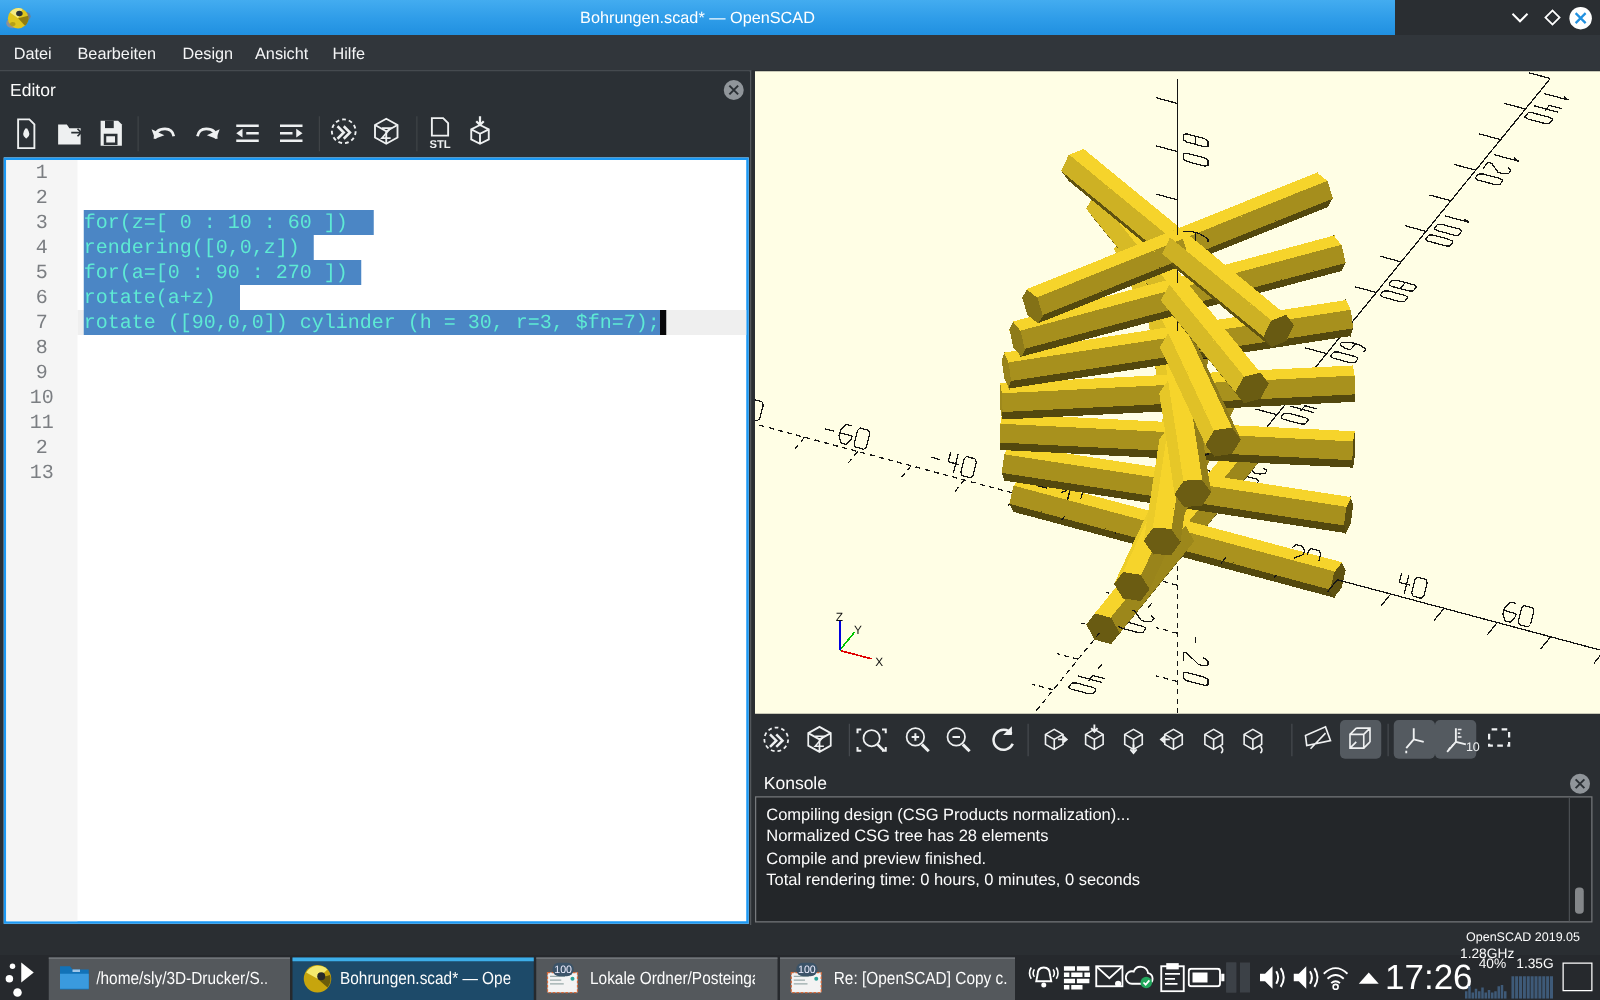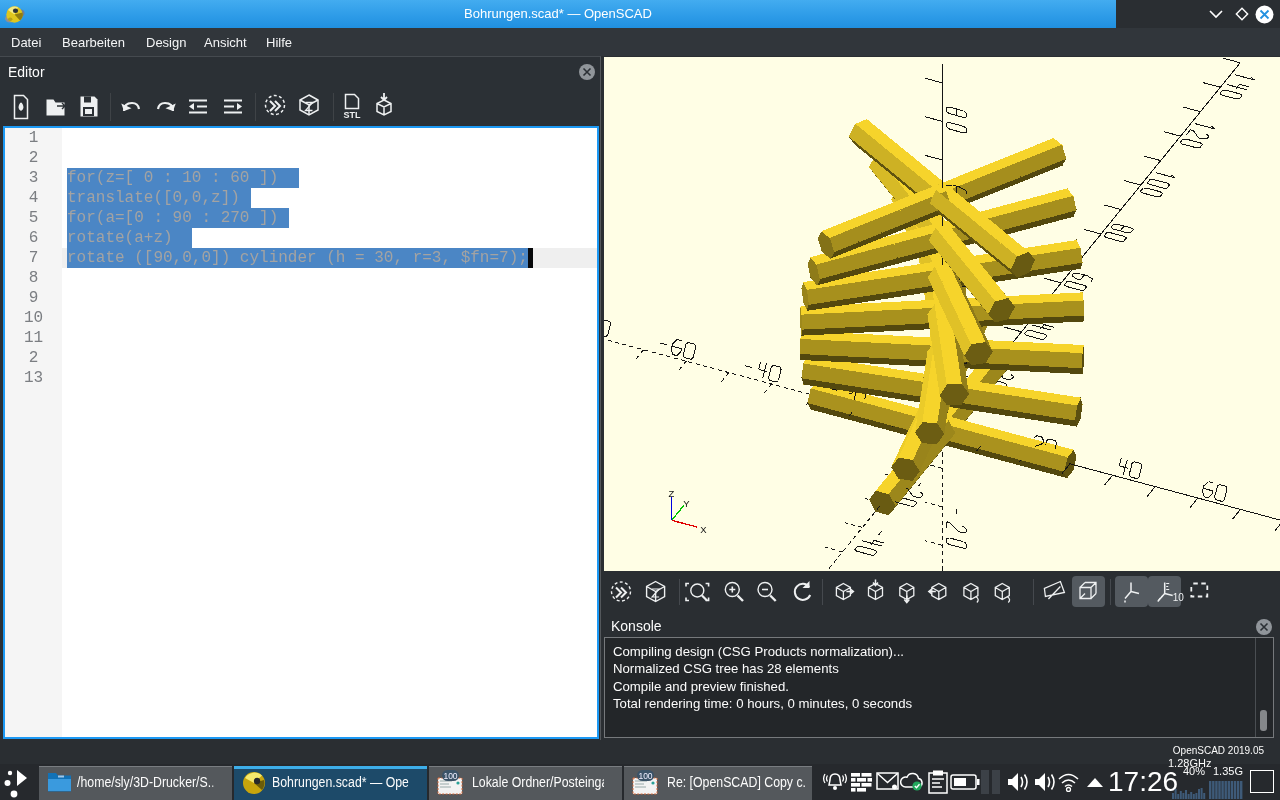--- a/index.html
+++ b/index.html
@@ -18,21 +18,21 @@
 #editor-title { position:absolute; left:8px; top:64px; color:#fcfcfc; font-size:14px; }
 #editor-close { position:absolute; left:578px; top:63px; }
 #editor-area { position:absolute; left:3px; top:126px; width:596px; height:613px;
   background:#ffffff; border:2px solid #1c99f4; }
 #gutter { position:absolute; left:5px; top:128px; width:57px; height:609px; background:#f5f5f5; }
 .ln { position:absolute; width:57px; text-align:center; font-family:"Liberation Mono",monospace;
   font-size:16px; color:#7b7e82; line-height:20px; }
 .cl { position:absolute; left:62px; width:535px; height:20px; background:#efefef; }
 .sel { position:absolute; background:#4b86c5; height:20px; }
 .code { position:absolute; left:67px; font-family:"Liberation Mono",monospace; font-size:16px;
-  line-height:20px; color:#a3a3a3; white-space:pre; }
+  line-height:20px; color:#5eead4; white-space:pre; }
 #cursor { position:absolute; background:#07080a; }
 #viewport { position:absolute; left:604px; top:57px; width:676px; height:514px; }
 #vtoolbar { position:absolute; left:604px; top:571px; width:676px; height:41px; }
 .pressed { position:absolute; width:33px; height:31px; background:#545a60; border-radius:4px; top:576px; }
 .vsep { position:absolute; top:579px; width:1px; height:26px; background:#45494e; }
 #konsole-title { position:absolute; left:611px; top:618px; color:#fcfcfc; font-size:14px;text-align:center; }
 #console-box { position:absolute; left:604px; top:637px; width:670px; height:101px;
   background:#232629; border:1px solid #76797c; }
 .conline { position:absolute; left:613px; color:#fcfcfc; font-size:13.2px; }
 #statusbar { position:absolute; left:0; top:740px; width:1280px; height:24px; background:#2a2e32; }
@@ -139,21 +139,21 @@
 <div class="ln" style="left:5px;top:348px">2</div>
 <div class="ln" style="left:5px;top:368px">13</div>
 <div class="cl" style="top:248px"></div>
 <div class="sel" style="left:67px;top:168px;width:232px"></div>
 <div class="sel" style="left:67px;top:188px;width:184px"></div>
 <div class="sel" style="left:67px;top:208px;width:222px"></div>
 <div class="sel" style="left:67px;top:228px;width:125px"></div>
 <div class="sel" style="left:67px;top:248px;width:461px"></div>
 <div id="cursor" style="left:528px;top:248px;width:5px;height:20px"></div>
 <div class="code" style="top:168px">for(z=[ 0 : 10 : 60 ])</div>
-<div class="code" style="top:188px">translate([0,0,z])</div>
+<div class="code" style="top:188px">rendering([0,0,z])</div>
 <div class="code" style="top:208px">for(a=[0 : 90 : 270 ])</div>
 <div class="code" style="top:228px">rotate(a+z)</div>
 <div class="code" style="top:248px">rotate ([90,0,0]) cylinder (h = 30, r=3, $fn=7);</div>
 <div id="viewport"><svg width="676" height="514" viewBox="0 0 676 514" shape-rendering="crispEdges">
 <rect width="676" height="514" fill="#fffee5"></rect>
 <path d="M627.7 3.5L619.2 1.2" stroke="#151515" stroke-width="1.0" fill="none"></path>
 <path d="M636.2 5.8L627.7 3.5" stroke="#151515" stroke-width="1.0" fill="none"></path>
 <path d="M631.3 11.9L636.2 5.8" stroke="#151515" stroke-width="1.0" fill="none"></path>
 <path d="M626.3 18.0L631.3 11.9" stroke="#151515" stroke-width="1.0" fill="none"></path>
 <path d="M637.7 19.5L631.1 17.8" stroke="#151515" stroke-width="1.0" fill="none"></path>

